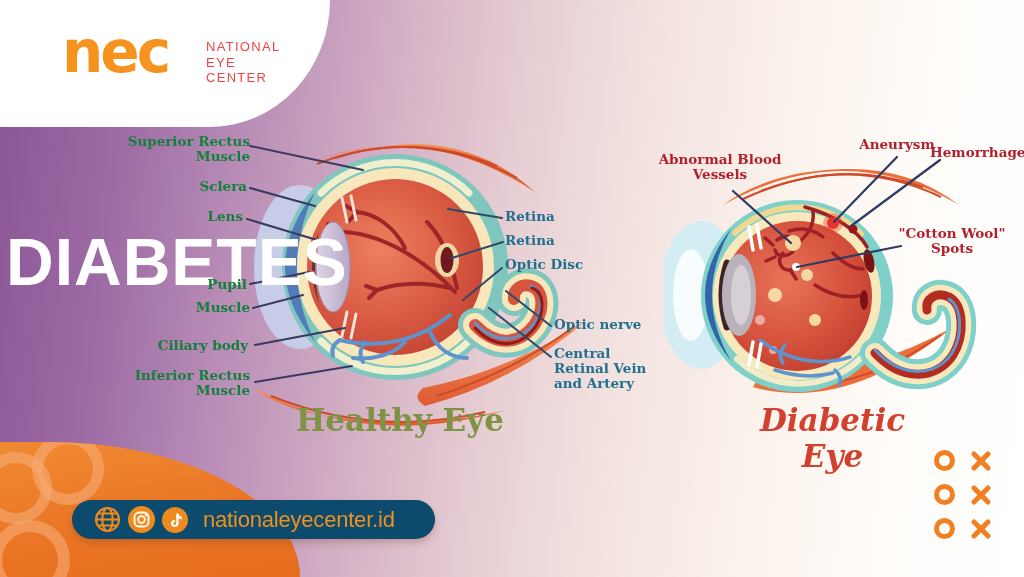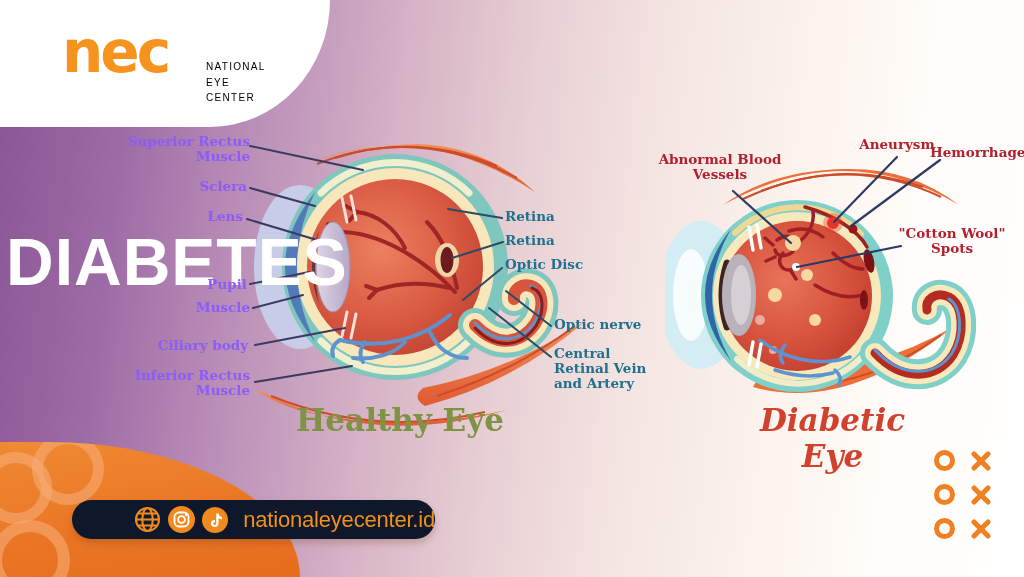--- a/index.html
+++ b/index.html
@@ -5,46 +5,46 @@
   html,body{margin:0;padding:0;}
   body{width:1024px;height:577px;position:relative;overflow:hidden;
        font-family:"Liberation Sans",sans-serif;
        background:linear-gradient(97deg,#8a5494 0%,#9c6aa4 12%,#bb90b8 25%,#d6b3c6 38%,#e8d0d4 50%,#f4e5e2 62%,#fbf2ec 74%,#fffcf9 86%,#ffffff 100%);}
   .abs{position:absolute;}
   
   .logo-blob{left:0;top:0;width:330px;height:127px;background:#ffffff;
              border-bottom-right-radius:120px 127px;z-index:6;}
   .nec{left:62px;top:18px;font-family:"DejaVu Sans",sans-serif;font-weight:bold;
        font-size:58px;color:#f6921e;letter-spacing:-3px;z-index:7;text-align:center;}
-  .org{left:206px;top:39px;font-size:10px;line-height:15.5px;letter-spacing:1.3px;
-       color:#000000;font-weight:500;z-index:7;margin-top:20px;}
+  .org{left:206px;top:39px;font-size:13px;line-height:15.5px;letter-spacing:1.3px;
+       color:#ef4444;font-weight:500;z-index:7;}
   
   .headline{left:6px;top:224px;font-size:66px;font-weight:bold;color:#ffffff;
             letter-spacing:1px;z-index:5;}
   
   .lbl{position:absolute;font-family:"DejaVu Serif","Liberation Serif",serif;
        font-weight:bold;font-size:13.5px;line-height:1.12;z-index:5;}
-  .lbl.l{color:#8b5cf6;text-align:right;}
+  .lbl.l{color:#15803d;text-align:right;}
   .lbl.r{color:#20708f;text-align:left;}
   .lbl.d{color:#b2202d;text-align:center;}
   .eye-title{position:absolute;font-family:"DejaVu Serif","Liberation Serif",serif;
              font-weight:bold;font-size:31px;text-align:center;z-index:5;}
   .t-healthy{left:295px;top:402px;width:210px;color:#7e9343;}
   .t-diabetic{left:725px;top:402px;width:215px;color:#d2402e;font-style:italic;}
   svg.illu{position:absolute;z-index:2;}
   svg.lines{position:absolute;left:0;top:0;z-index:4;pointer-events:none;}
   
   .blob{left:0;top:442px;width:300px;height:135px;overflow:hidden;
         background:linear-gradient(170deg,#f08a33 0%,#ea7424 60%,#e66c1e 100%);
         border-top-right-radius:260px 140px;z-index:3;}
   .ring{position:absolute;border-radius:50%;border:11px solid rgba(246,172,118,.6);}
   
-  .pill{left:72px;top:500px;width:363px;height:39px;background:#0f172a;border-radius:20px;
+  .pill{left:72px;top:500px;width:363px;height:39px;background:#0c4a6e;border-radius:20px;
         display:flex;align-items:center;gap:7px;padding-left:22px;box-sizing:border-box;
-        box-shadow:0 4px 7px rgba(120,60,30,.28);z-index:6;justify-content:flex-end;}
+        box-shadow:0 4px 7px rgba(120,60,30,.28);z-index:6;}
   .url{color:#f0901e;font-size:22px;font-weight:500;letter-spacing:-.2px;margin-left:8px;}
   .icirc{width:27px;height:27px;border-radius:50%;background:#ef8a1e;display:flex;
          align-items:center;justify-content:center;flex:0 0 auto;}
   
   .ox{left:934px;top:450px;display:grid;grid-template-columns:22px 22px;
       grid-auto-rows:22px;column-gap:14px;row-gap:12px;z-index:6;}
   .o-mark{width:21px;height:21px;box-sizing:border-box;border:5px solid #f08021;border-radius:50%;}
 </style>
 </head>
 <body>

